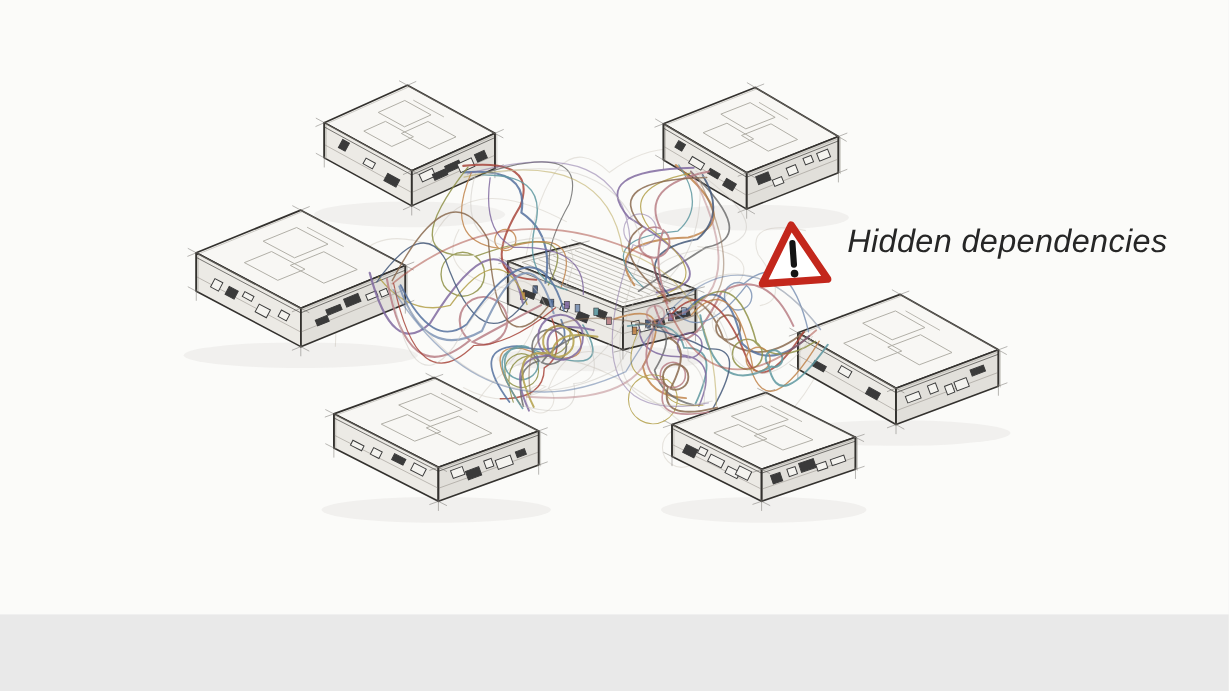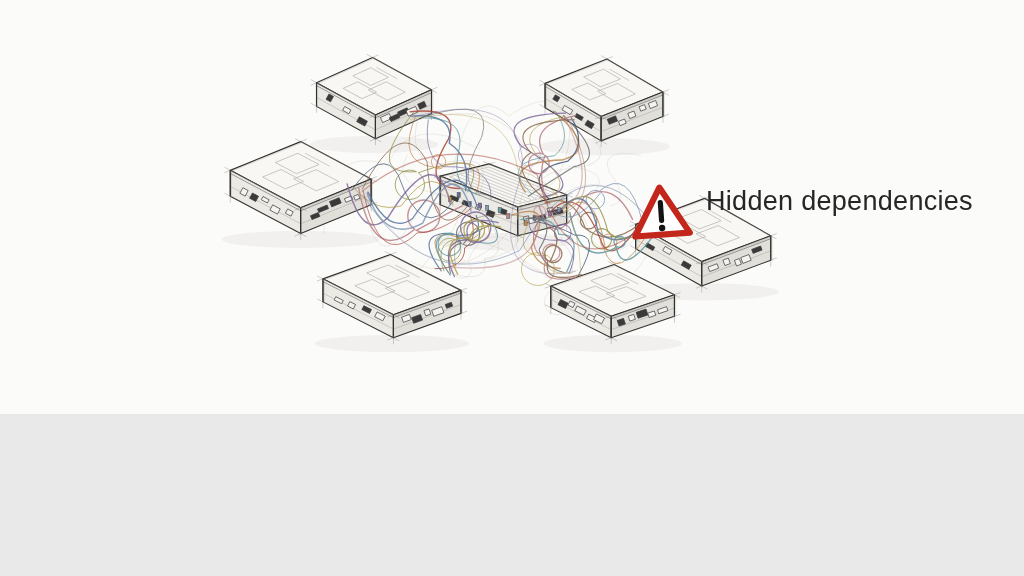--- a/index.html
+++ b/index.html
@@ -6,21 +6,21 @@
   body{background:#e9e9e9;font-family:"Liberation Sans",sans-serif}
   #stage{position:relative;margin:0 auto;overflow:hidden;width:1024px;height:576px}
   #diagram{position:absolute;left:0;top:0;width:100%;height:100%}
   .caption{position:absolute;left:629px;top:181px;display:flex;align-items:flex-start;gap:13px}
   .warn{width:64px;height:62px;flex:0 0 auto}
   .caption-text{font-size:27px;line-height:1.15;margin-top:5px;letter-spacing:0.3px;white-space:nowrap}
 </style>
 </head>
 <body>
 
-<div id="stage" style="background: rgb(251, 251, 249); width: 1024px; height: 414px;">
+<div id="stage" style="background: rgb(251, 251, 249); width: 1024px; height: 512px; font-style: italic;">
   <svg id="diagram" viewBox="0 0 1024 576">
       <g>
         <path d="M370.2 363.2 Q411.0 385.3 447.7 362.5 a12.9,12.9 0 1,0 2.5,1.5 Q470.0 314.9 510.4 335.7" fill="none" stroke="#ddd9d1" stroke-width="1" stroke-opacity="0.7"></path>
         <path d="M409.4 344.3 Q462.7 290.8 414.5 270.1 a13.1,13.1 0 1,1 2.5,1.5 Q342.0 259.0 366.5 215.0" fill="none" stroke="#ddd9d1" stroke-width="1" stroke-opacity="0.7"></path>
         <path d="M725.7 294.5 Q674.2 445.6 583.2 403.7 a18.1,18.1 0 1,0 2.5,1.5 Q427.7 268.9 370.5 400.9" fill="none" stroke="#ddd9d1" stroke-width="1" stroke-opacity="0.7"></path>
         <path d="M691.5 216.2 Q634.5 205.5 646.8 238.6 Q678.4 280.9 648.3 286.6" fill="none" stroke="#ddd9d1" stroke-width="1" stroke-opacity="0.7"></path>
         <path d="M467.4 208.0 Q368.9 155.3 339.0 229.7 Q252.4 199.0 250.4 325.1" fill="none" stroke="#ddd9d1" stroke-width="1" stroke-opacity="0.7"></path>
         <path d="M589.8 231.1 Q650.9 238.4 626.4 267.7 Q590.1 299.9 611.9 317.2" fill="none" stroke="#ddd9d1" stroke-width="1" stroke-opacity="0.7"></path>
         <path d="M427.2 250.4 Q452.4 108.8 507.2 161.7 Q579.2 107.1 664.3 186.1" fill="none" stroke="#ddd9d1" stroke-width="1" stroke-opacity="0.7"></path>
       </g>

